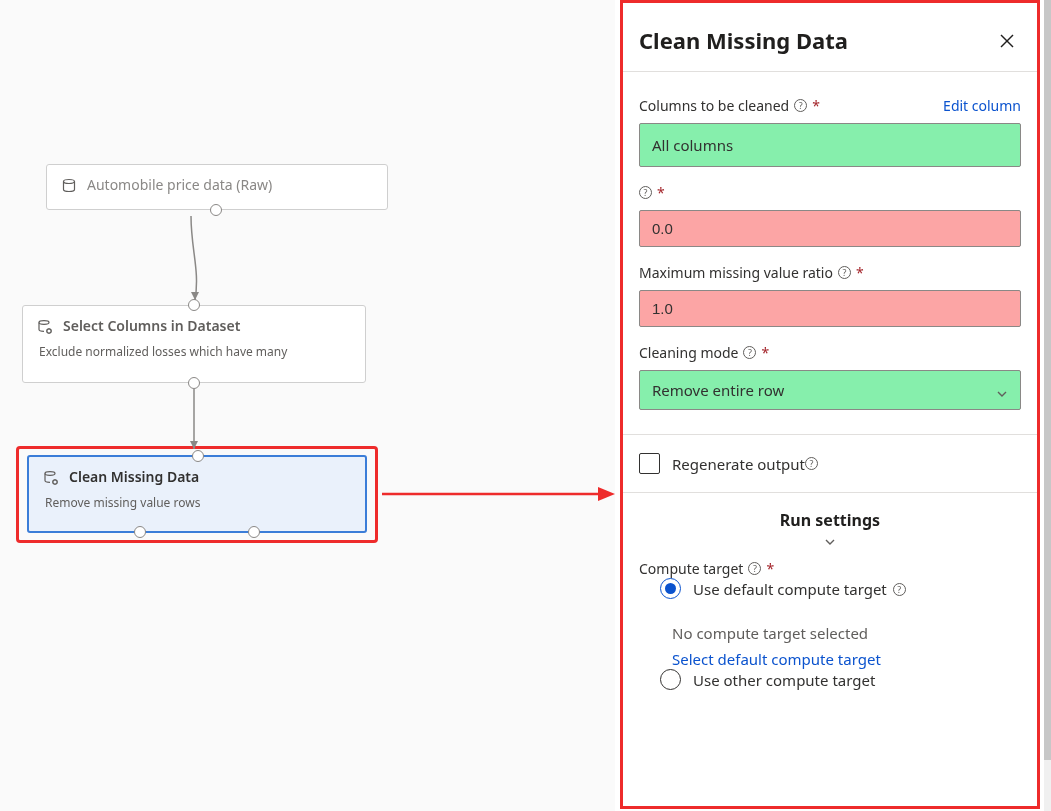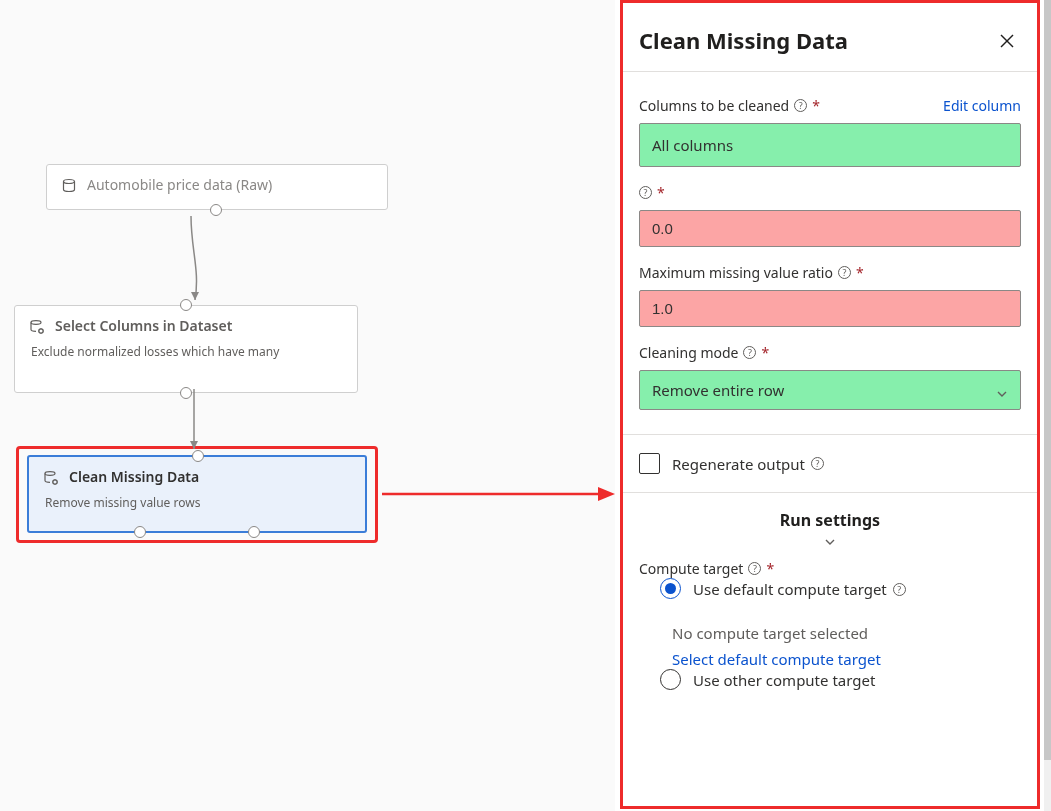--- a/index.html
+++ b/index.html
@@ -207,21 +207,20 @@
     border: 1px solid #323130;
     border-radius: 2px;
     background: #fff;
     flex: 0 0 21px;
   }
   .checkbox-label {
     font-size: 15px;
     color: #323130;
     display: flex;
     align-items: center;
-    gap: 6px;
   }
 
   .section-header {
     display: flex;
     justify-content: space-between;
     align-items: center;
     padding: 16px 0 6px 0;
     flex-direction: column;
   }
   .section-header h2 {
@@ -294,21 +293,21 @@
         <svg viewBox="0 0 16 16" fill="none" stroke="currentColor" stroke-width="1.2">
           <ellipse cx="8" cy="3.5" rx="5.5" ry="2"></ellipse>
           <path d="M2.5 3.5 v8 c0 1.1 2.46 2 5.5 2 s5.5-.9 5.5-2 v-8"></path>
         </svg>
       </span>
       <span class="node-title">Automobile price data (Raw)</span>
     </div>
     <span class="port" style="left:163px; bottom:-7px;"></span>
   </div>
 
-  <div class="node" style="left:14px; top:305px; width:344px; height:88px;">
+  <div class="node" style="left:22px; top:305px; width:344px; height:78px;">
     <span class="port" style="left:165px; top:-7px;"></span>
     <div class="node-title-row">
       <span class="node-icon">
         <svg viewBox="0 0 16 16" fill="none" stroke="currentColor" stroke-width="1.2">
           <ellipse cx="7" cy="3.5" rx="5" ry="1.8"></ellipse>
           <path d="M2 3.5 v7 c0 1 2.2 1.8 5 1.8"></path>
           <circle cx="12" cy="12" r="2.2"></circle>
           <path d="M12 9.3v1 M12 13.7v1 M9.3 12h1 M13.7 12h1 M10.1 10.1l.7.7 M13.2 13.2l.7.7 M13.9 10.1l-.7.7 M10.8 13.2l-.7.7"></path>
         </svg>
       </span>

